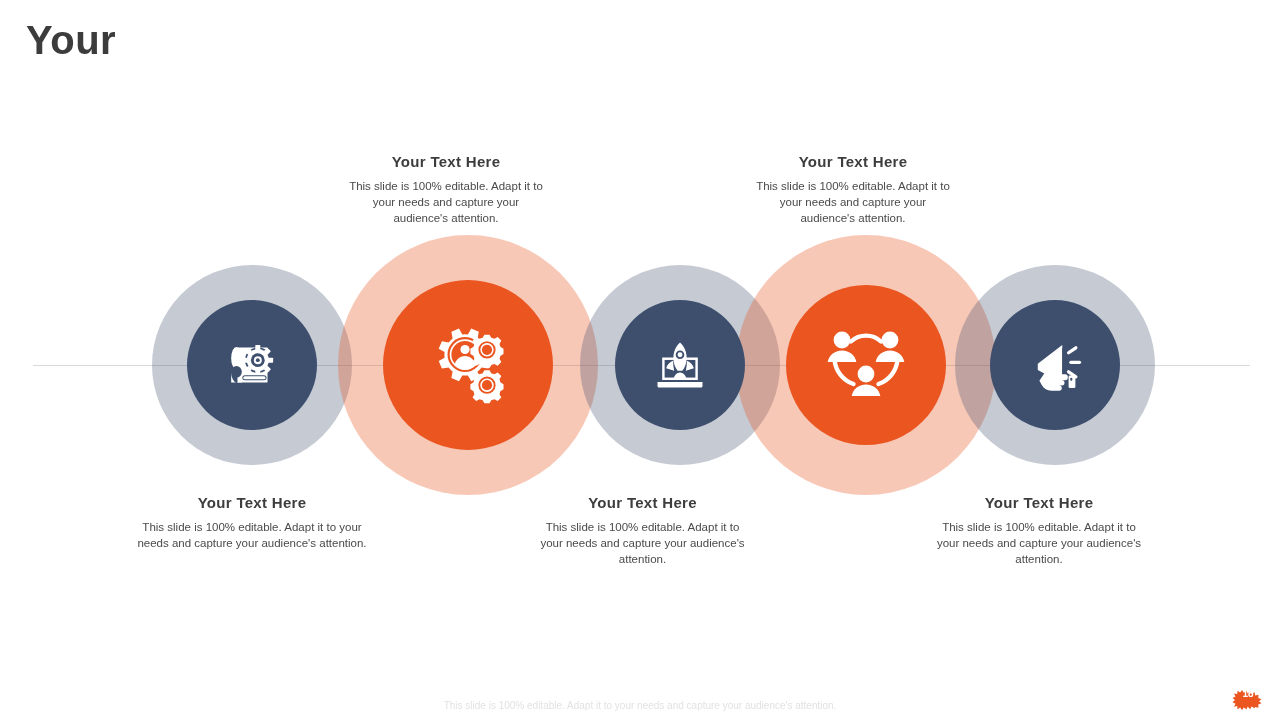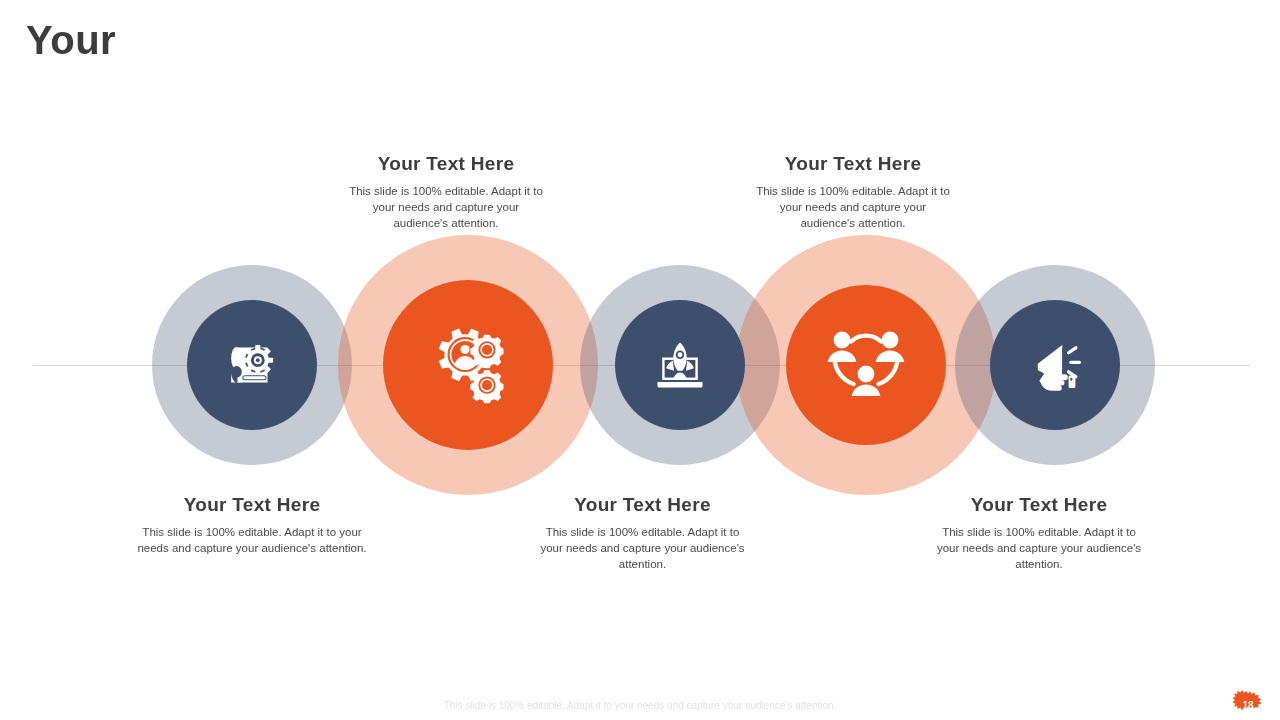--- a/index.html
+++ b/index.html
@@ -69,21 +69,21 @@
   .inner-orange { background: #ea5520; }
 
   .inner-circle svg { display: block; }
 
   
   .caption {
     position: absolute;
     text-align: center;
   }
   .caption-title {
-    font-size: 19px;
+    font-size: 15px;
     font-weight: bold;
     color: #3d3d3d;
     letter-spacing: 0.3px;
     margin-bottom: 9px;
   }
   .caption-body {
     font-size: 11.5px;
     color: #4a4a4a;
     line-height: 1.38;
   }
@@ -99,21 +99,21 @@
     color: #e2e2e2;
   }
 
   .page-badge {
     position: absolute;
     left: 1232px;
     top: 689px;
     width: 32px;
     height: 22px;
     display: flex;
-    align-items: flex-end;
+    align-items: flex-start;
     justify-content: center;
   }
   .page-badge .burst {
     position: absolute;
     left: 0; top: 0;
     width: 32px; height: 22px;
   }
   .page-badge .num {
     position: relative;
     font-size: 10px;

